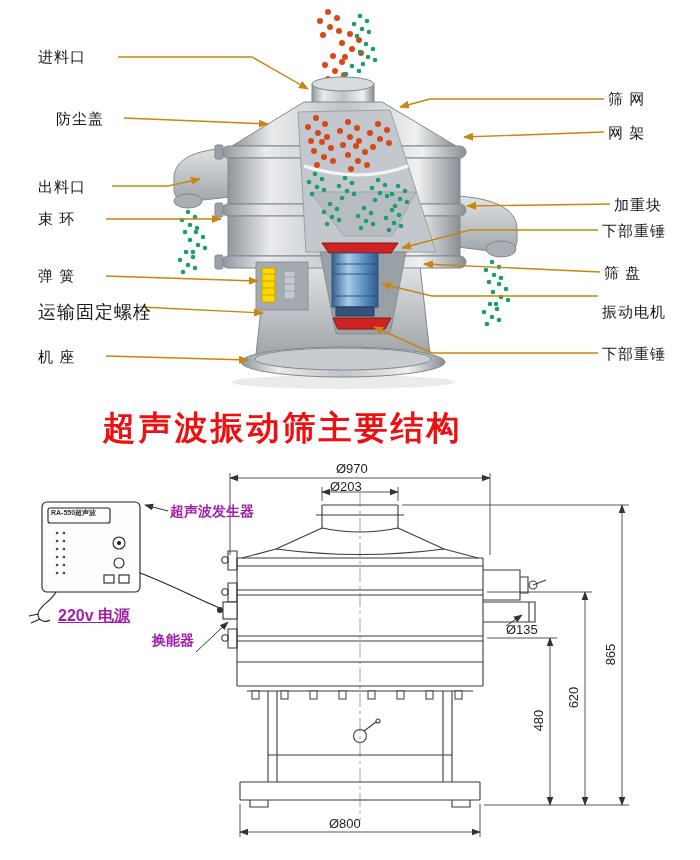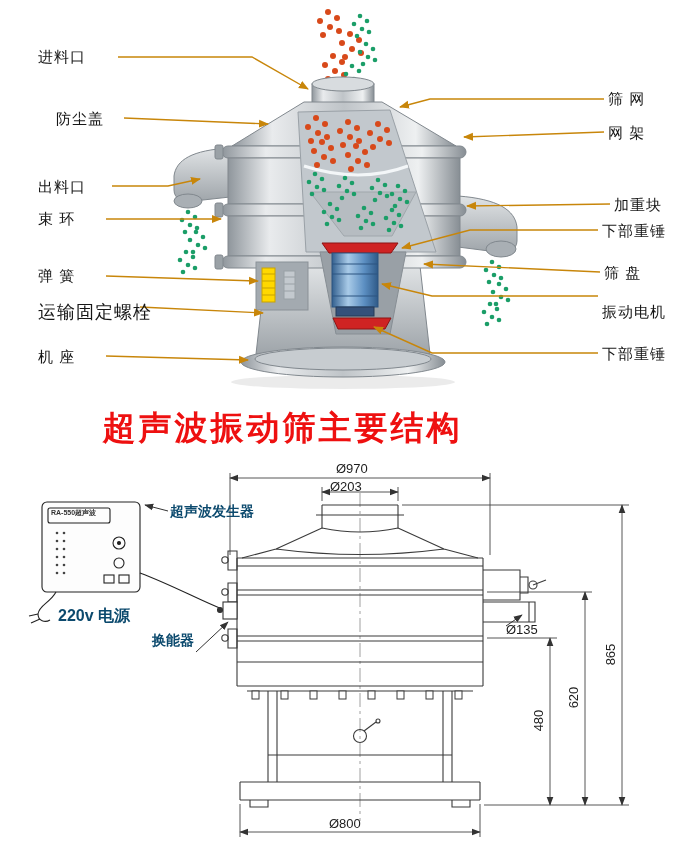--- a/index.html
+++ b/index.html
@@ -6,22 +6,22 @@
   html,body { width:700px; height:860px; background:#fff; font-family:"Liberation Sans", sans-serif; }
   .page { position:relative; width:700px; height:860px; background:#fff; overflow:hidden; }
   .layer { position:absolute; left:0; }
   .lbl { position:absolute; font-size:15px; font-weight:400; color:#161616; white-space:nowrap; letter-spacing:1px; }
   .lbl.small { font-size:18px; }
   .title { position:absolute; top:406px; left:0; width:565px; text-align:center;
            font-size:33px; font-weight:700; letter-spacing:3px; color:#ee1010; }
   .dim { position:absolute; font-size:13px; color:#1d1d1d; white-space:nowrap;text-align:center; }
   .vdim { position:absolute; font-size:13px; color:#1d1d1d; white-space:nowrap;
           width:40px; text-align:center; transform:rotate(-90deg); }
-  .blabel { position:absolute; font-size:14px; font-weight:700; color:#0c4a6e; white-space:nowrap; }
-  .blabel.big { font-size:16px; }
+  .blabel { position:absolute; font-size:14px; font-weight:700; color:#a21caf; white-space:nowrap; }
+  .blabel.big { font-size:16px;text-decoration:underline; }
   .model { position:absolute; font-size:7px; font-weight:700; color:#333; white-space:nowrap; }
 </style>
 </head>
 <body>
 
 <div class="page">
 
   <svg class="layer" style="top:0" width="700" height="455" viewBox="0 0 700 455">
     <defs>
       <linearGradient id="mh" x1="0" y1="0" x2="1" y2="0">

